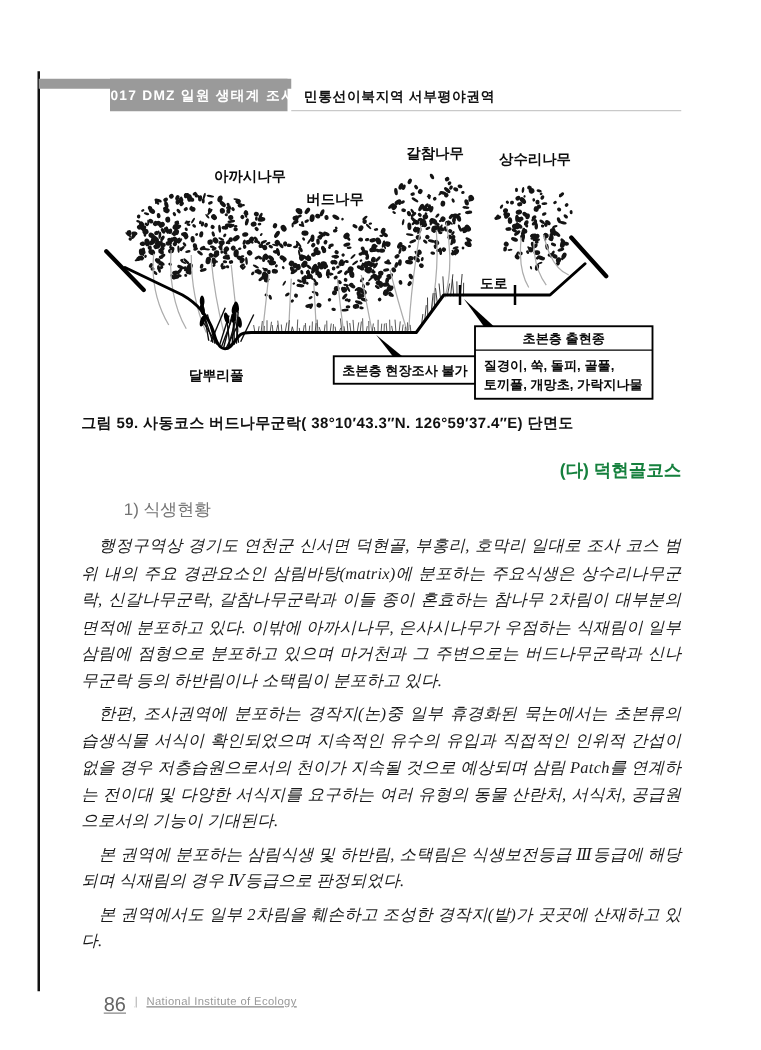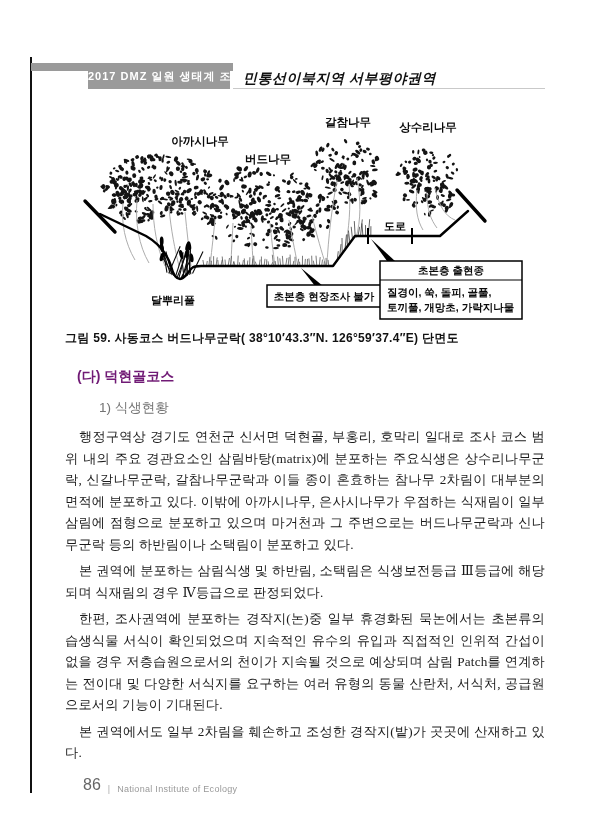--- a/index.html
+++ b/index.html
@@ -6,40 +6,40 @@
   .page{
     position:relative;width:609px;height:840px;background:#ffffff;
     font-family:"Liberation Sans","DejaVu Sans",sans-serif;
     overflow:hidden;outline:1px solid #ececec;
   }
   
   .left-rule{position:absolute;left:30px;top:57px;width:2px;height:736px;background:#111;}
   
   .hdr-strip{position:absolute;left:31px;top:63px;width:202px;height:8px;background:#9a9a9a;}
   .hdr-box{position:absolute;left:88px;top:63px;width:142px;height:26px;background:#9a9a9a;
-    display:flex;align-items:center;}
+    display:flex;align-items:center;justify-content:center;}
   .hdr-box span{color:#fff;font-size:11px;font-weight:bold;letter-spacing:1px;white-space:nowrap;}
-  .hdr-sub{position:absolute;left:243px;top:70px;font-size:14px;font-weight:bold;color:#111;letter-spacing:0.5px;font-style:italic;}
+  .hdr-sub{position:absolute;left:243px;top:70px;font-size:11px;font-weight:bold;color:#111;letter-spacing:0.5px;}
   .hdr-rule{position:absolute;left:233px;top:88px;width:312px;height:1px;background:#c9c9c9;}
   
   .figure{position:absolute;left:65px;top:108px;width:480px;margin:0;}
   .figure svg{display:block;}
   .fig-caption{margin-top:7px;text-align:left;font-size:12px;font-weight:bold;color:#111;letter-spacing:0.3px;}
   .svg-label{font-family:"Liberation Sans","DejaVu Sans",sans-serif;font-weight:bold;fill:#0a0a0a;}
   
   .content{position:absolute;left:65px;top:368px;width:480px;color:#1a1a1a;}
-  .content h2{margin:0 0 13px 12px;font-size:14px;font-weight:bold;color:#701a75;}
+  .content h2{margin:0 0 13px 41px;font-size:14px;font-weight:bold;color:#15803d;text-align:right;}
   .content h3{margin:0 0 9px 34px;font-size:13.5px;font-weight:normal;color:#737373;}
   .content p{
     margin:0 0 5px 0;font-family:"Liberation Serif","DejaVu Serif",serif;
     font-size:13.2px;line-height:21.5px;text-align:justify;text-indent:14px;
-    word-break:break-all;color:#1a1a1a;letter-spacing:0.2px;
+    word-break:break-all;color:#1a1a1a;letter-spacing:0.2px;font-style:italic;
   }
   
-  .footer{position:absolute;left:83px;top:776px;display:flex;align-items:flex-end;color:#888;}
+  .footer{position:absolute;left:83px;top:796px;display:flex;align-items:flex-start;color:#888;text-decoration:underline;}
   .pnum{font-size:16px;color:#666;}
   .psep{font-size:9px;color:#aaa;margin:0 7px;}
   .porg{font-size:9px;color:#999;letter-spacing:0.3px;}
 </style>
 </head>
 <body>
 
 <div class="page">
 
   <div class="left-rule"></div>
@@ -1016,22 +1016,22 @@
       <text class="svg-label" x="322" y="188" font-size="10.5">질경이, 쑥, 돌피, 골풀,</text>
       <text class="svg-label" x="322" y="203" font-size="10.5">토끼풀, 개망초, 가락지나물</text>
     </svg>
     <figcaption class="fig-caption">그림 59. 사동코스 버드나무군락( 38°10′43.3″N. 126°59′37.4″E) 단면도</figcaption>
   </figure>
 
   <div class="content">
     <h2>(다) 덕현골코스</h2>
     <h3>1) 식생현황</h3>
     <p>행정구역상 경기도 연천군 신서면 덕현골, 부홍리, 호막리 일대로 조사 코스 범위 내의 주요 경관요소인 삼림바탕(matrix)에 분포하는 주요식생은 상수리나무군락, 신갈나무군락, 갈참나무군락과 이들 종이 혼효하는 참나무 2차림이 대부분의 면적에 분포하고 있다. 이밖에 아까시나무, 은사시나무가 우점하는 식재림이 일부 삼림에 점형으로 분포하고 있으며 마거천과 그 주변으로는 버드나무군락과 신나무군락 등의 하반림이나 소택림이 분포하고 있다.</p>
+    <p>한편, 조사권역에 분포하는 경작지(논)중 일부 휴경화된 묵논에서는 초본류의 습생식물 서식이 확인되었으며 지속적인 유수의 유입과 직접적인 인위적 간섭이 없을 경우 저층습원으로서의 천이가 지속될 것으로 예상되며 삼림 Patch를 연계하는 전이대 및 다양한 서식지를 요구하는 여러 유형의 동물 산란처, 서식처, 공급원으로서의 기능이 기대된다.</p>
     <p>본 권역에 분포하는 삼림식생 및 하반림, 소택림은 식생보전등급 Ⅲ등급에 해당되며 식재림의 경우 Ⅳ등급으로 판정되었다.</p>
-    <p>한편, 조사권역에 분포하는 경작지(논)중 일부 휴경화된 묵논에서는 초본류의 습생식물 서식이 확인되었으며 지속적인 유수의 유입과 직접적인 인위적 간섭이 없을 경우 저층습원으로서의 천이가 지속될 것으로 예상되며 삼림 Patch를 연계하는 전이대 및 다양한 서식지를 요구하는 여러 유형의 동물 산란처, 서식처, 공급원으로서의 기능이 기대된다.</p>
     <p>본 권역에서도 일부 2차림을 훼손하고 조성한 경작지(밭)가 곳곳에 산재하고 있다.</p>
   </div>
 
   <footer class="footer">
     <span class="pnum">86</span>
     <span class="psep">|</span>
     <span class="porg">National Institute of Ecology</span>
   </footer>
 
 </div>

